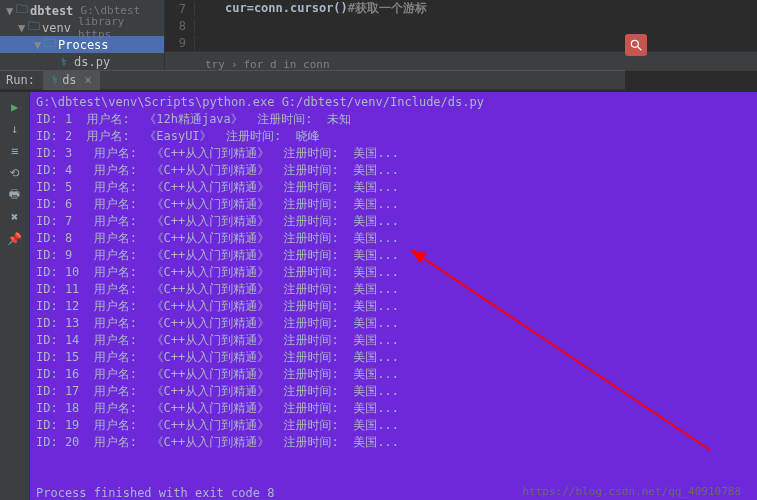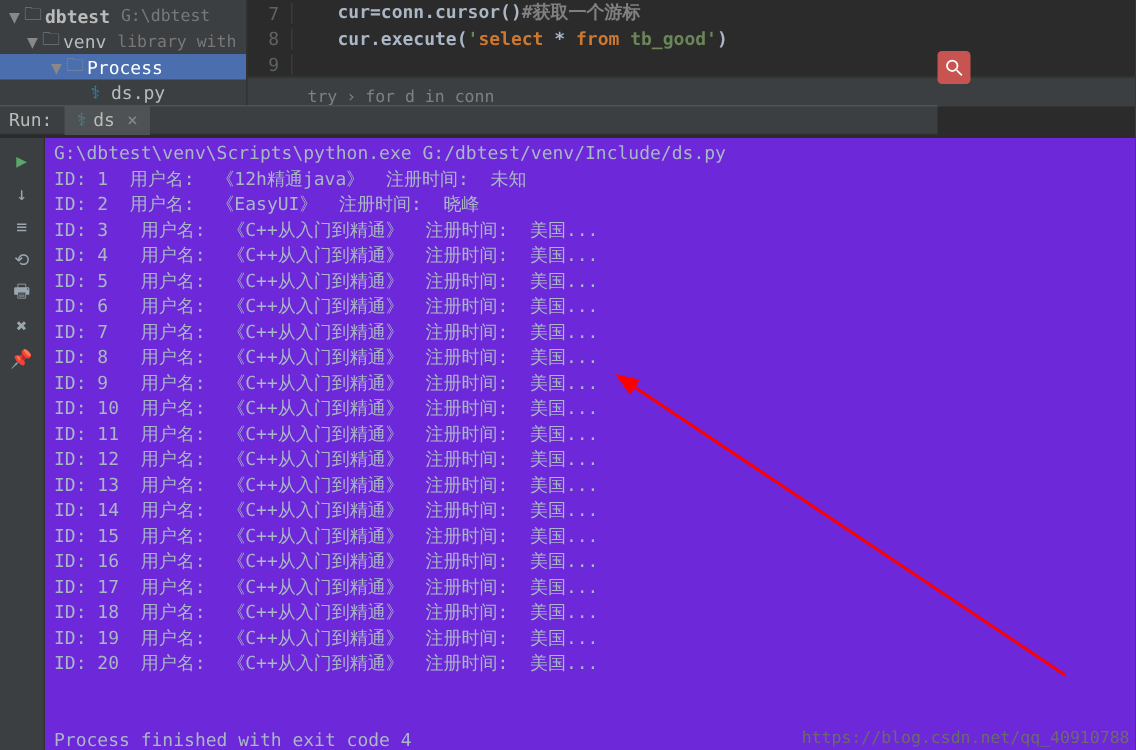--- a/index.html
+++ b/index.html
@@ -78,33 +78,33 @@
     position:absolute; left:0; top:92px;
     width:30px; height:408px;
     background:#3c3f41; border-right:1px solid #323232;
     padding-top:4px;
   }
   .run-toolbar .btn { height:22px; display:flex; align-items:center; justify-content:center; color:#9aa7b0;}
   .run-toolbar .btn.play { color:#59a869;}
   
   .arrow-svg { position:absolute; left:0; top:0; width:757px; height:500px; pointer-events:none;}
   
-  .wm { position:absolute; right:4px; bottom:2px; font-size:11px; color:#6b6b6b;}
+  .wm { position:absolute; right:16px; bottom:2px; font-size:11px; color:#6b6b6b;}
 </style>
 </head>
 <body>
 
 <div class="proj-tree">
   <div class="row">
     <span class="arrow">▼</span><span class="foldicon">🗀</span>
     <b>dbtest</b>&nbsp;
     <span class="dim">G:\dbtest</span>
   </div>
   <div id="tree-rows">
-      <div class="row ind1"><span class="arrow">▼</span><span class="foldicon">🗀</span><span>venv</span>&nbsp;<span class="dim">library with</span></div>
+      <div class="row ind1"><span class="arrow">▼</span><span class="foldicon">🗀</span><span>venv</span>&nbsp;<span class="dim">library https</span></div>
       <div class="row ind2 hl">
         <span class="arrow">▼</span>
         <span class="foldicon">🗀</span>
         <span>Process</span>
       </div>
       <div class="row ind3">
         <span class="arrow"></span>
         <span class="pyicon">⚕</span>
         <span>ds.py</span>
       </div>
@@ -117,21 +117,20 @@
 </div>
 
 <div class="editor">
   <div id="code-lines">
       <div class="codeline">
         <div class="gutter">7</div>
         <div class="code">cur=conn.cursor()<span class="c-cmt">#获取一个游标</span></div>
       </div>
       <div class="codeline">
         <div class="gutter">8</div>
-        <div class="code">cur.execute(<span class="c-str">'<span class="c-sqlkw">select</span> <span class="c-sqlop">*</span> <span class="c-sqlkw">from</span> tb_good'</span>)</div>
       </div>
       <div class="codeline">
         <div class="gutter">9</div>
       </div>
     </div>
   <div class="crumb">
     <span>try</span>
     <span class="sep">›</span>
     <span>for d in conn</span>
   </div>
@@ -178,21 +177,21 @@
 ID: 13  用户名:  《C++从入门到精通》  注册时间:  美国...
 ID: 14  用户名:  《C++从入门到精通》  注册时间:  美国...
 ID: 15  用户名:  《C++从入门到精通》  注册时间:  美国...
 ID: 16  用户名:  《C++从入门到精通》  注册时间:  美国...
 ID: 17  用户名:  《C++从入门到精通》  注册时间:  美国...
 ID: 18  用户名:  《C++从入门到精通》  注册时间:  美国...
 ID: 19  用户名:  《C++从入门到精通》  注册时间:  美国...
 ID: 20  用户名:  《C++从入门到精通》  注册时间:  美国...
 </span>
 
-<span>Process finished with exit code 4</span></div>
+<span>Process finished with exit code 8</span></div>
 
 <svg class="arrow-svg">
   <defs>
       <marker id="ah" markerWidth="10" markerHeight="10" refX="2" refY="3" orient="auto">
     <path d="M0,0 L0,6 L8,3 z" fill="#ff0000"></path>
       </marker>
     </defs>
   <line x1="710" y1="450" x2="420" y2="256" stroke="#ff0000" stroke-width="2" marker-end="url(#ah)"></line>
 </svg>
 

